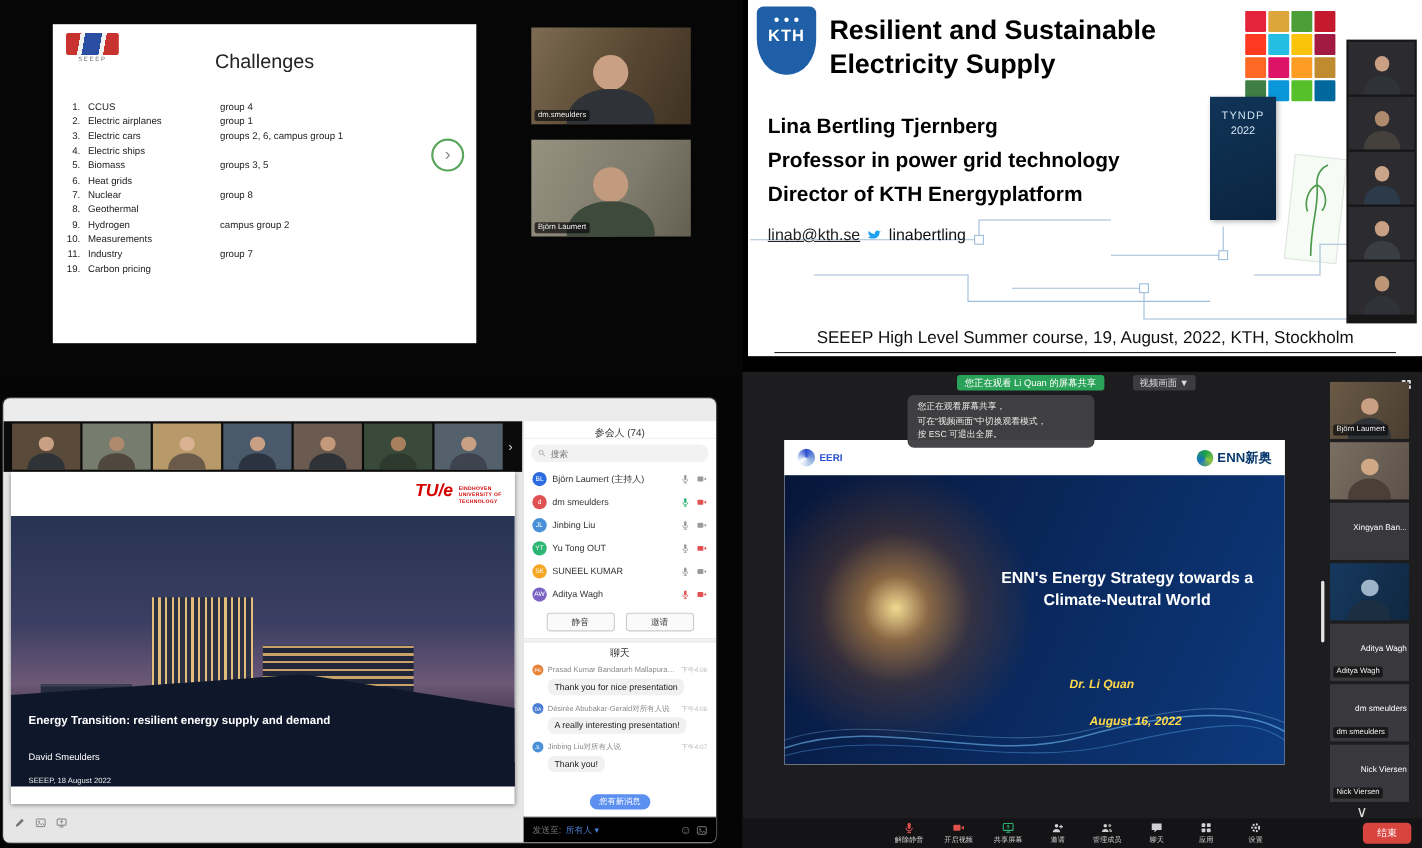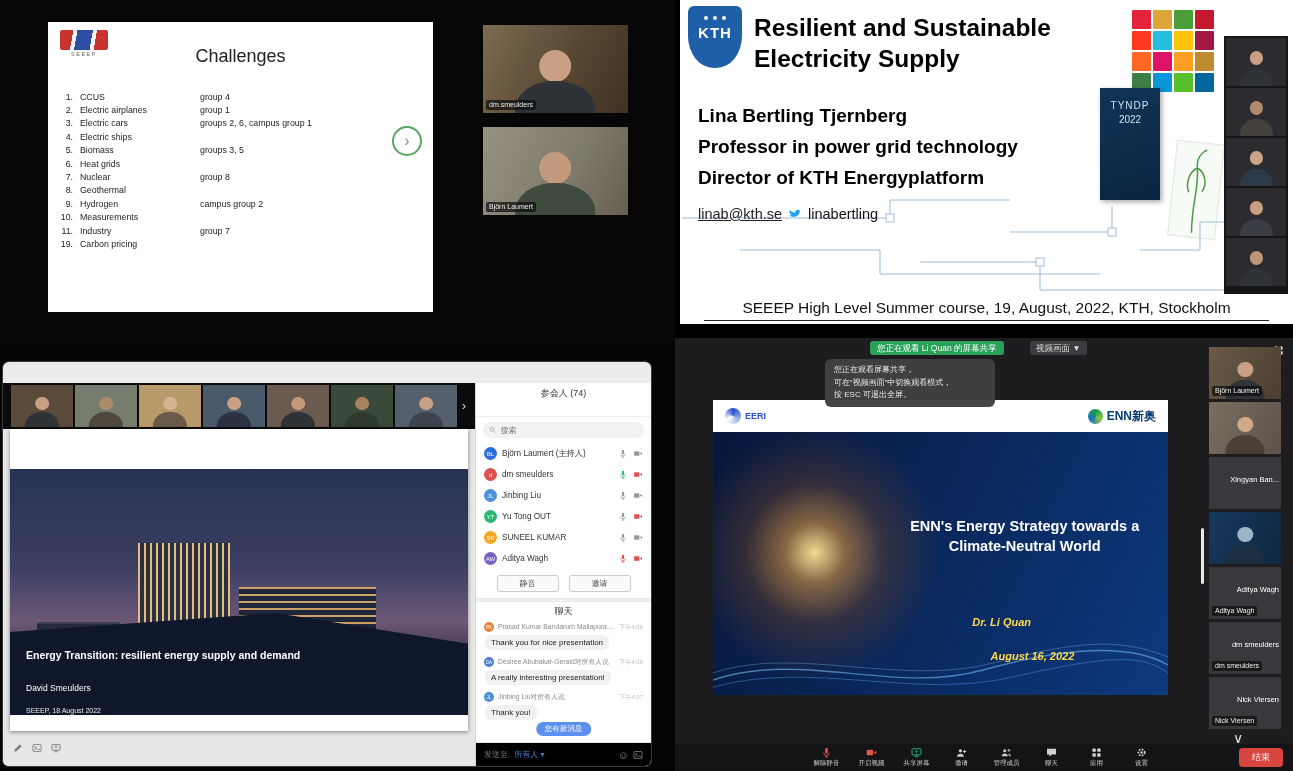--- a/index.html
+++ b/index.html
@@ -80,38 +80,38 @@
 #bld2{left:50%;width:30%;height:52%;background:repeating-linear-gradient(0deg,#caa268 0 2px,#20263a 2px 7px)}
 #bld3{left:6%;width:18%;height:38%;background:#262c40;box-shadow:inset 0 2px 0 #3a4158}
 #blground{position:absolute;left:0;bottom:0;width:100%;height:9%;background:#120f1c}
 #bl-red{position:absolute;left:0;bottom:0;width:100%;height:118px;background:#0f172a;clip-path:polygon(0 16%,58% 0,100% 26%,100% 100%,0 100%);z-index:6;color:#fff}
 #bl-red .rt{position:absolute;left:16px;top:36px;width:300px;font-size:10.5px;font-weight:bold;line-height:13px}
 #bl-red .rs{position:absolute;left:16px;top:70px;font-size:8.5px}
 #bl-red .rd{position:absolute;left:16px;top:94px;font-size:7px;opacity:.9}
 #bl-wstrip{position:absolute;left:0;bottom:0;width:100%;height:16px;background:#fff;z-index:7}
 #bl-tools{position:absolute;left:10px;top:360px;display:flex;gap:9px;color:#777;align-items:center}
 #bl-panel{position:absolute;left:472px;top:21px;width:176px;height:383px;background:#fff;border-left:1px solid #d5d5d5;font-size:8px;color:#333}
-#blp-head{height:34px;line-height:20px;text-align:center;font-size:9px;border-bottom:1px solid #eee;color:#333}
+#blp-head{height:16px;line-height:20px;text-align:center;font-size:9px;border-bottom:1px solid #eee;color:#333}
 #blp-search{margin:5px 7px;height:16px;background:#f2f2f2;border-radius:8px;display:flex;align-items:center;padding:0 6px;gap:4px;color:#999}
 #blp-search input{border:0;background:transparent;outline:none;font-size:8px;width:100%;color:#333;font-family:inherit}
 .prow{display:flex;align-items:center;height:21px;padding:0 8px;gap:5px}
 .pav{width:13px;height:13px;border-radius:50%;color:#fff;font-size:6px;display:flex;align-items:center;justify-content:center;flex:0 0 13px}
 .pname{flex:1;white-space:nowrap;overflow:hidden;text-overflow:ellipsis;font-size:8.2px;color:#333}
 .pic{flex:0 0 10px}
 #blp-btns{display:flex;justify-content:center;gap:10px;margin:6px 0}
 #blp-btns button{width:62px;height:17px;font-size:8px;background:#fafafa;border:1px solid #ccc;border-radius:3px;color:#444;font-family:inherit;cursor:pointer}
 #blp-div{height:4px;background:#f2f2f2;border-top:1px solid #e8e8e8;border-bottom:1px solid #e8e8e8}
 #blp-chead{height:18px;line-height:18px;text-align:center;font-size:9px;color:#333}
 #blp-msgs{padding:2px 8px}
 .msg{margin-bottom:7px}
 .mtop{display:flex;align-items:center;gap:4px}
 .mav{width:10px;height:10px;border-radius:50%;color:#fff;font-size:4.5px;display:flex;align-items:center;justify-content:center;flex:0 0 10px}
 .msender{flex:1;font-size:6.8px;color:#8a8a8a;white-space:nowrap;overflow:hidden;text-overflow:ellipsis}
 .mtime{font-size:6px;color:#bbb}
-.mbubble{margin:3px 0 0 1px;display:inline-block;background:#f1f1f1;border-radius:6px;padding:3px 6px;font-size:8px;color:#222;max-width:132px}
+.mbubble{margin:3px 0 0 14px;display:inline-block;background:#f1f1f1;border-radius:6px;padding:3px 6px;font-size:8px;color:#222;max-width:132px}
 #blp-notice{position:absolute;left:50%;transform:translateX(-50%);bottom:30px;background:#5b8ff0;color:#fff;font-size:7.5px;line-height:14px;padding:0 9px;border-radius:7px;white-space:nowrap;cursor:pointer}
 #blp-send{position:absolute;left:0;bottom:0;width:100%;height:24px;border-top:1px solid #e5e5e5;display:flex;align-items:center;padding:0 8px;gap:4px;background:#000000}
 #blp-send .slabel{color:#777}
 #blp-send .sval{color:#4a7fd4;cursor:pointer}
 #blp-send .spacer{flex:1}
 #blp-send .emoji{color:#888;font-size:11px;cursor:pointer}
 
 
 #br-banner{left:195px;top:3px;height:14px;background:#2aa158;color:#fff;font-size:8.5px;line-height:14px;padding:0 7px;border-radius:3px;white-space:nowrap}
 #br-pill{left:355px;top:3px;height:14px;background:#3c3c40;color:#ddd;font-size:8.5px;line-height:14px;padding:0 6px;border-radius:3px;white-space:nowrap;cursor:pointer}
@@ -434,20 +434,30 @@
             </div>
           <div class="sthumb" id="st7">
               <div class="pfig">
                 <div class="head"></div>
                 <div class="torso" style="background:#3d4450"></div>
               </div>
             </div>
           <span id="bl-stripnext">›</span>
         </div>
         <div id="bl-slide">
+          <div id="tue-band">
+            <div id="tue-logo">
+              <span class="tue">TU/e</span>
+              <span id="tue-sub">
+                <span>EINDHOVEN</span>
+                <span>UNIVERSITY OF</span>
+                <span>TECHNOLOGY</span>
+              </span>
+            </div>
+          </div>
           <div id="bl-photo">
             <div class="bld" id="bld3"></div>
             <div class="bld" id="bld1"></div>
             <div class="bld" id="bld2"></div>
             <div id="blground"></div>
           </div>
           <div id="bl-red">
             <div class="rt">Energy Transition: resilient energy supply and demand</div>
             <div class="rs">David Smeulders</div>
             <div class="rd">SEEEP, 18 August 2022</div>

